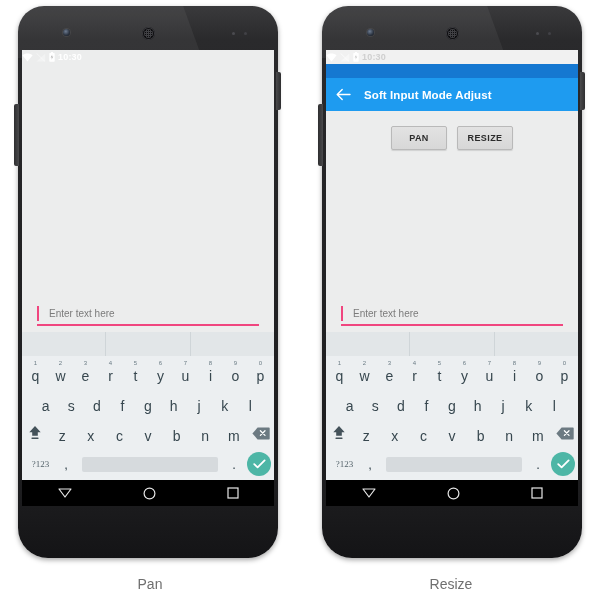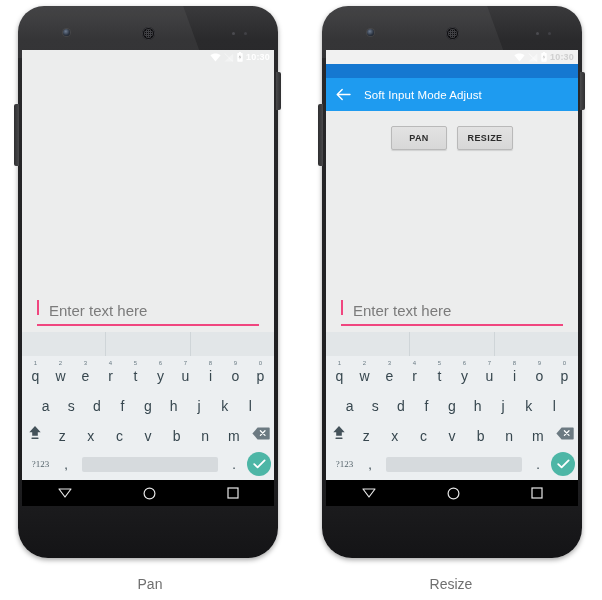--- a/index.html
+++ b/index.html
@@ -88,21 +88,21 @@
     left: 14px; top: 44px;
     width: 252px; height: 430px;
     background: #eceded;
     overflow: hidden;
   }
 
   
   .statusbar {
     position: relative;
     height: 14px;
-    display: flex; align-items: center; justify-content: flex-end;
+    display: flex; align-items: center; justify-content: flex-start;
     padding-right: 4px;
     gap: 3px;
   }
   .statusbar.transparent { background: transparent; }
   .statusbar.light { background: #f1f1f1; }
   .sb-icon { display: block; }
   .sb-time {
     font-size: 9px; font-weight: bold; letter-spacing: .2px;
     line-height: 1;
   }
@@ -110,21 +110,21 @@
   .statusbar.light .sb-time { color: #cfcfcf; }
 
   
   .status-tint { height: 14px; background: #1578d1; }
   .actionbar {
     height: 33px; background: #1e9bf0;
     display: flex; align-items: center;
     padding-left: 10px; gap: 13px;
   }
   .ab-title {
-    color: #ffffff; font-size: 11.5px; font-weight: normal;
+    color: #ffffff; font-size: 11.5px; font-weight: bold;
     letter-spacing: .1px;
   }
 
   
   .content {
     position: relative;
     background: #eceded;
     flex: 1 1 auto;
   }
   .screen-inner { display: flex; flex-direction: column; height: 100%; }
@@ -147,21 +147,21 @@
 
   
   .edittext-wrap {
     position: absolute;
     left: 15px; right: 15px;
     bottom: 6px;
   }
   .edittext {
     position: relative;
     padding: 2px 0 5px 12px;
-    font-size: 15px;
+    font-size: 10px;
     color: #7b7b7b;
     border-bottom: 2px solid #f0467f;
   }
   .caret {
     position: absolute; left: 0; top: 0px;
     width: 2px; height: 15px; background: #f0467f;
   }
 
   
   .keyboard { background: #eceff1; }

